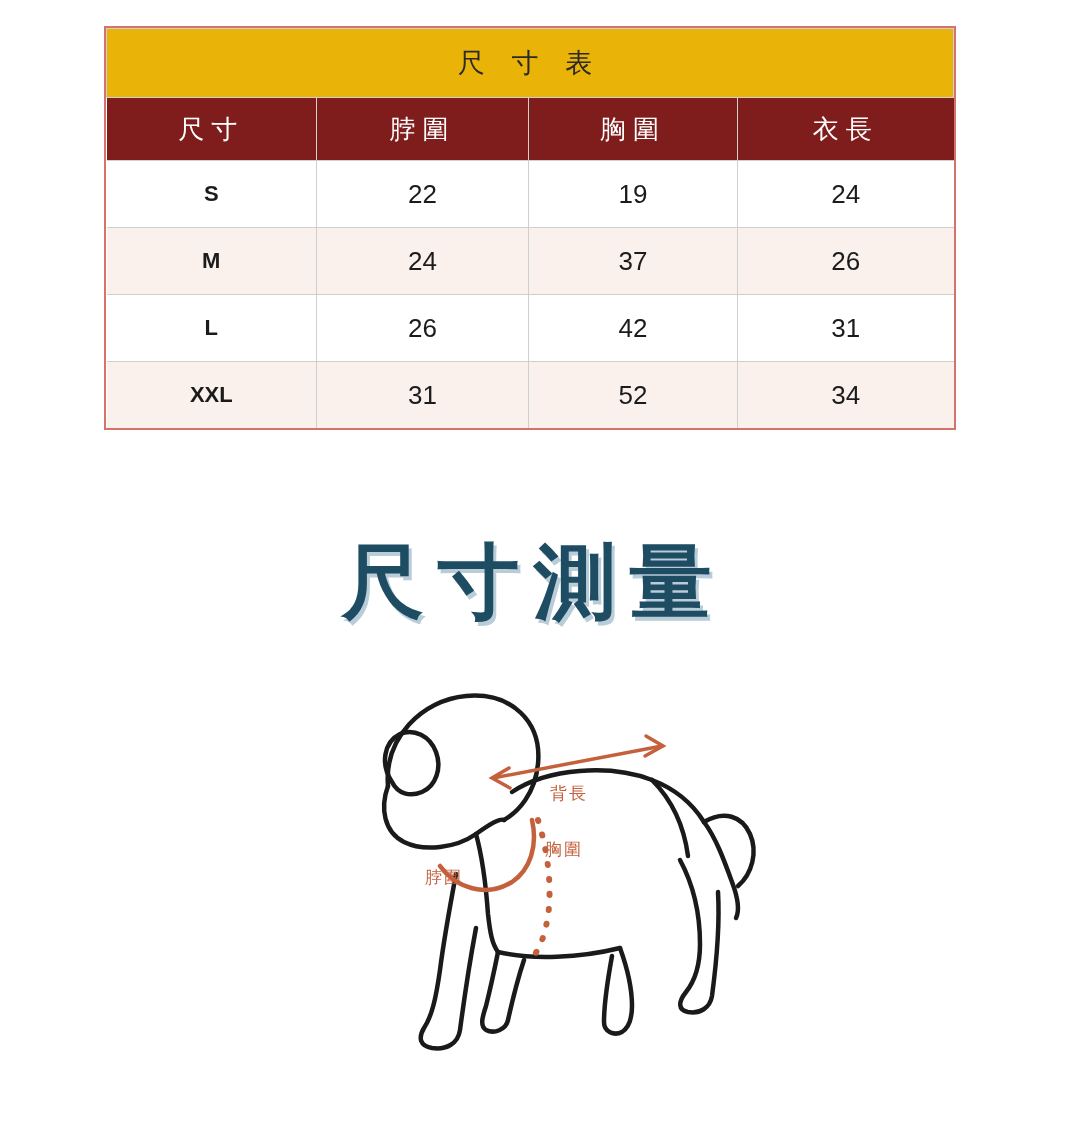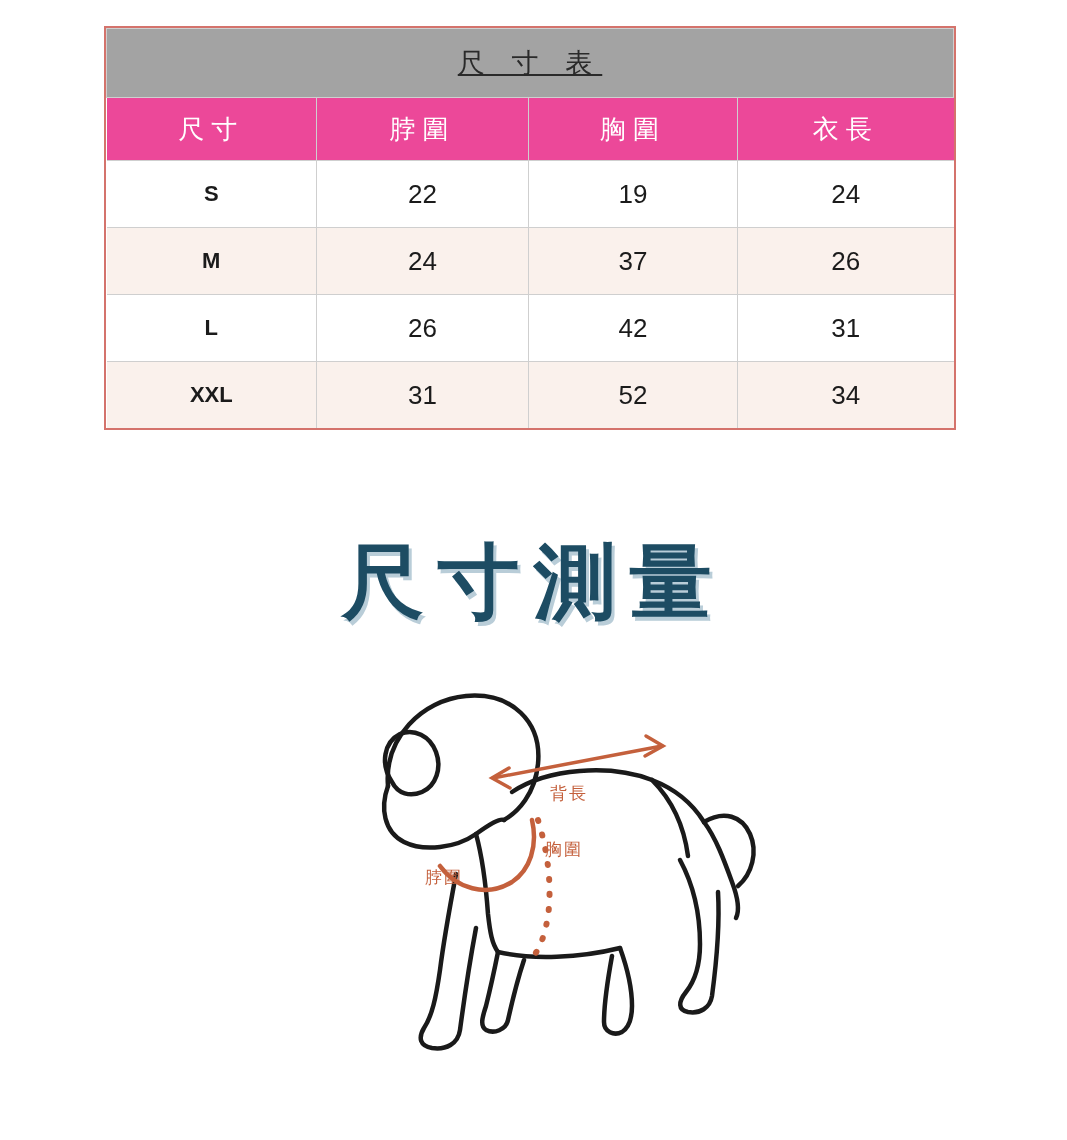--- a/index.html
+++ b/index.html
@@ -29,32 +29,31 @@
     border-collapse: collapse;
     width: 100%;
     table-layout: fixed;
   }
   table.size-table td, table.size-table th {
     border: 1px solid #cfcfcf;
     text-align: center;
     font-weight: normal;
   }
   .title-row td {
-    background: #a3a3a3;
+    background: #eab308;
     height: 66px;
     font-size: 27px;
     letter-spacing: 10px;
     color: #2a2a2a;
     border: none;
     border-bottom: 1px solid #d9a9a2;
     font-family: "Liberation Serif", serif;
-    text-decoration: underline;
   }
   .head-row th {
-    background: #ec4899;
+    background: #7f1d1d;
     height: 60px;
     font-size: 26px;
     letter-spacing: 7px;
     color: #ffffff;
     border-left: 1px solid #e9a09b;
     border-right: 1px solid #e9a09b;
     border-top: none;
     border-bottom: none;
     font-family: "Liberation Serif", serif;
   }

